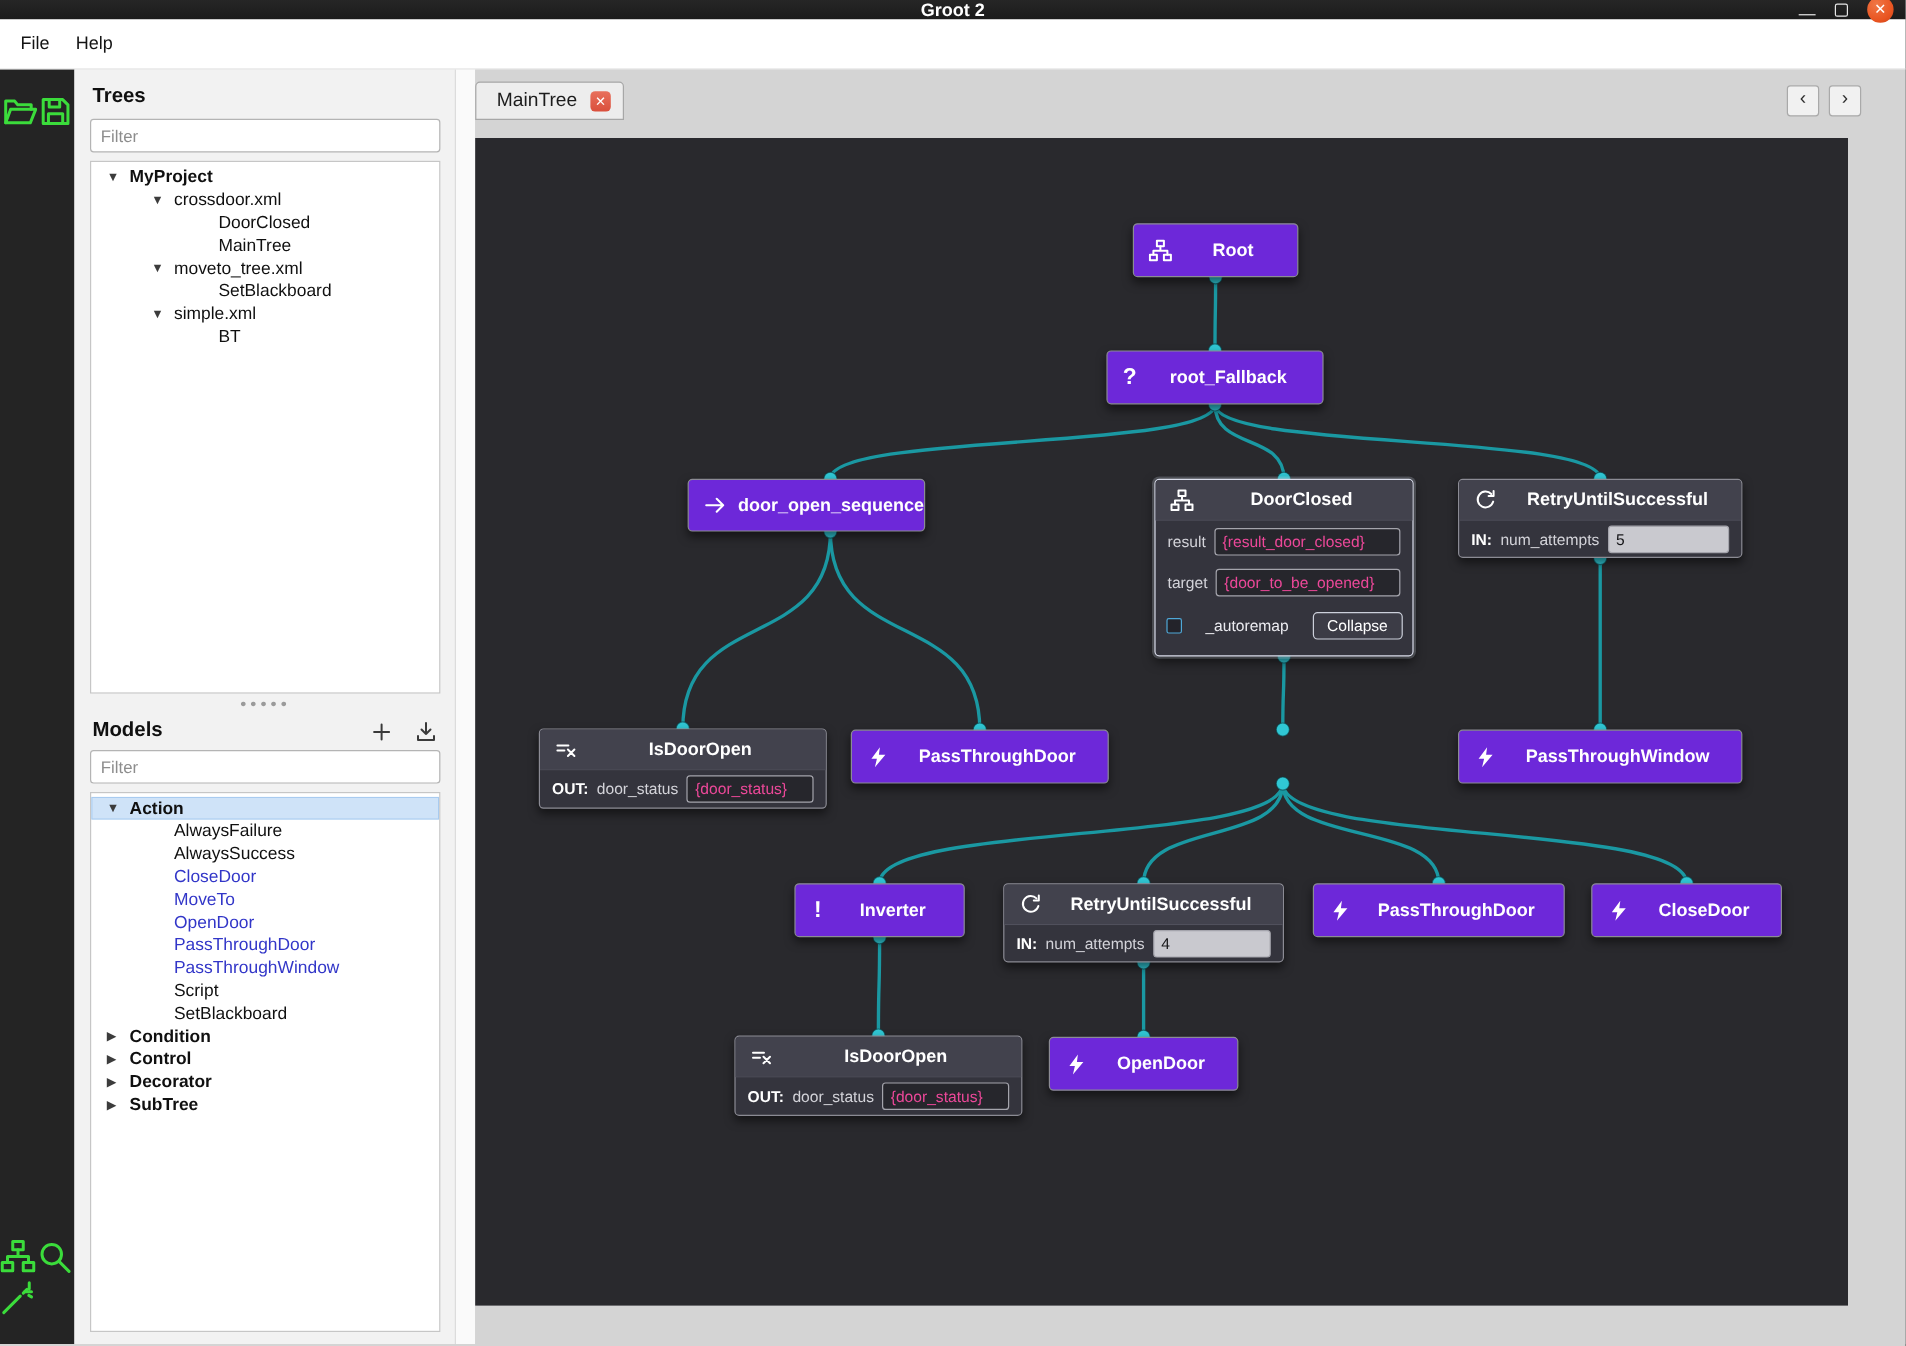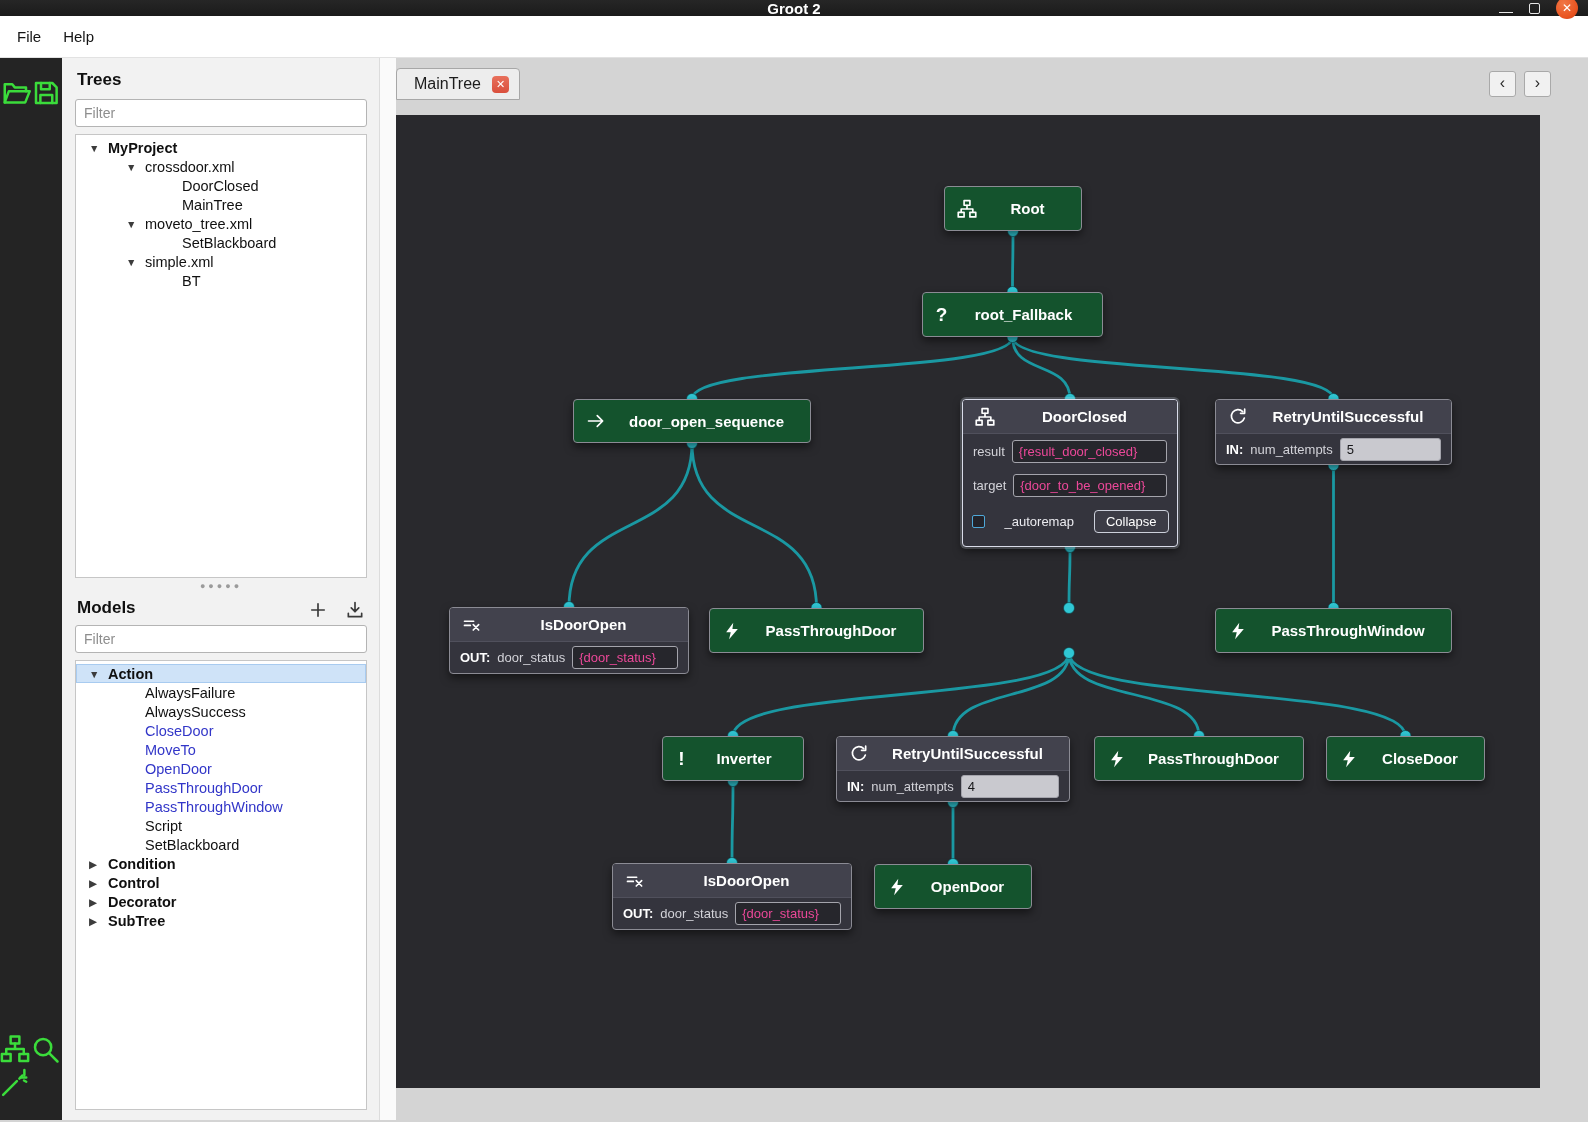--- a/index.html
+++ b/index.html
@@ -83,21 +83,21 @@
   .nav-buttons { margin-left:auto; display:flex; gap:8px; margin-top:3px; }
   .nav-btn { width:27px; height:26px; background:#f1f1f1; border:1px solid #a9a9a9;
     border-radius:3px; font-size:16px; color:#2a2a2a; display:flex; align-items:center;
     justify-content:center; padding-bottom:2px; }
 
   
   .canvas { position:relative; width:1144px; height:973px; background:#29292d;
     overflow:hidden; flex:0 0 auto; }
   #edges-svg { position:absolute; left:0; top:0; width:100%; height:100%; }
 
-  .bt-node { position:absolute; background:#14532d; border:1px solid #8b8b94;
+  .bt-node { position:absolute; background:#6d28d9; border:1px solid #8b8b94;
     border-radius:4px; box-shadow:0 4px 8px rgba(0,0,0,.5); display:flex;
     flex-direction:column; color:#fff; }
   .bt-node.has-ports { background:#34343d; }
   .bt-node.selected { border-color:#d9dcea;
     box-shadow:0 0 0 2px rgba(225,230,245,.22), 0 4px 9px rgba(0,0,0,.55); }
   .bt-title { display:flex; align-items:center; gap:9px; padding:0 12px; height:34px;
     flex:0 0 34px; }
   .has-ports .bt-title { background:#42424d; border-radius:3px 3px 0 0;
     border-bottom:1px solid #50505c; }
   .bt-node:not(.has-ports) .bt-title { flex:1; height:auto; }
@@ -344,21 +344,21 @@
             </span>
             <span class="bt-label">Root</span>
           </div>
         </div>
         <div class="bt-node" style="left: 526px; top: 177px; width: 181px; height: 45px;">
           <div class="bt-title">
             <span class="bt-icon glyph">?</span>
             <span class="bt-label">root_Fallback</span>
           </div>
         </div>
-        <div class="bt-node" style="left: 177px; top: 284px; width: 238px; height: 44px;">
+        <div class="bt-node" style="left: 177px; top: 284px; width: 198px; height: 44px;">
           <div class="bt-title">
             <span class="bt-icon">
               <svg class="icon-svg" viewBox="0 0 24 24">
                 <path d="M3 12 H20 M13.5 5.5 L20 12 L13.5 18.5"></path>
               </svg>
             </span>
             <span class="bt-label">door_open_sequence</span>
           </div>
         </div>
         <div class="bt-node has-ports selected" style="left: 566px; top: 284px; width: 216px; height: 148px;">

